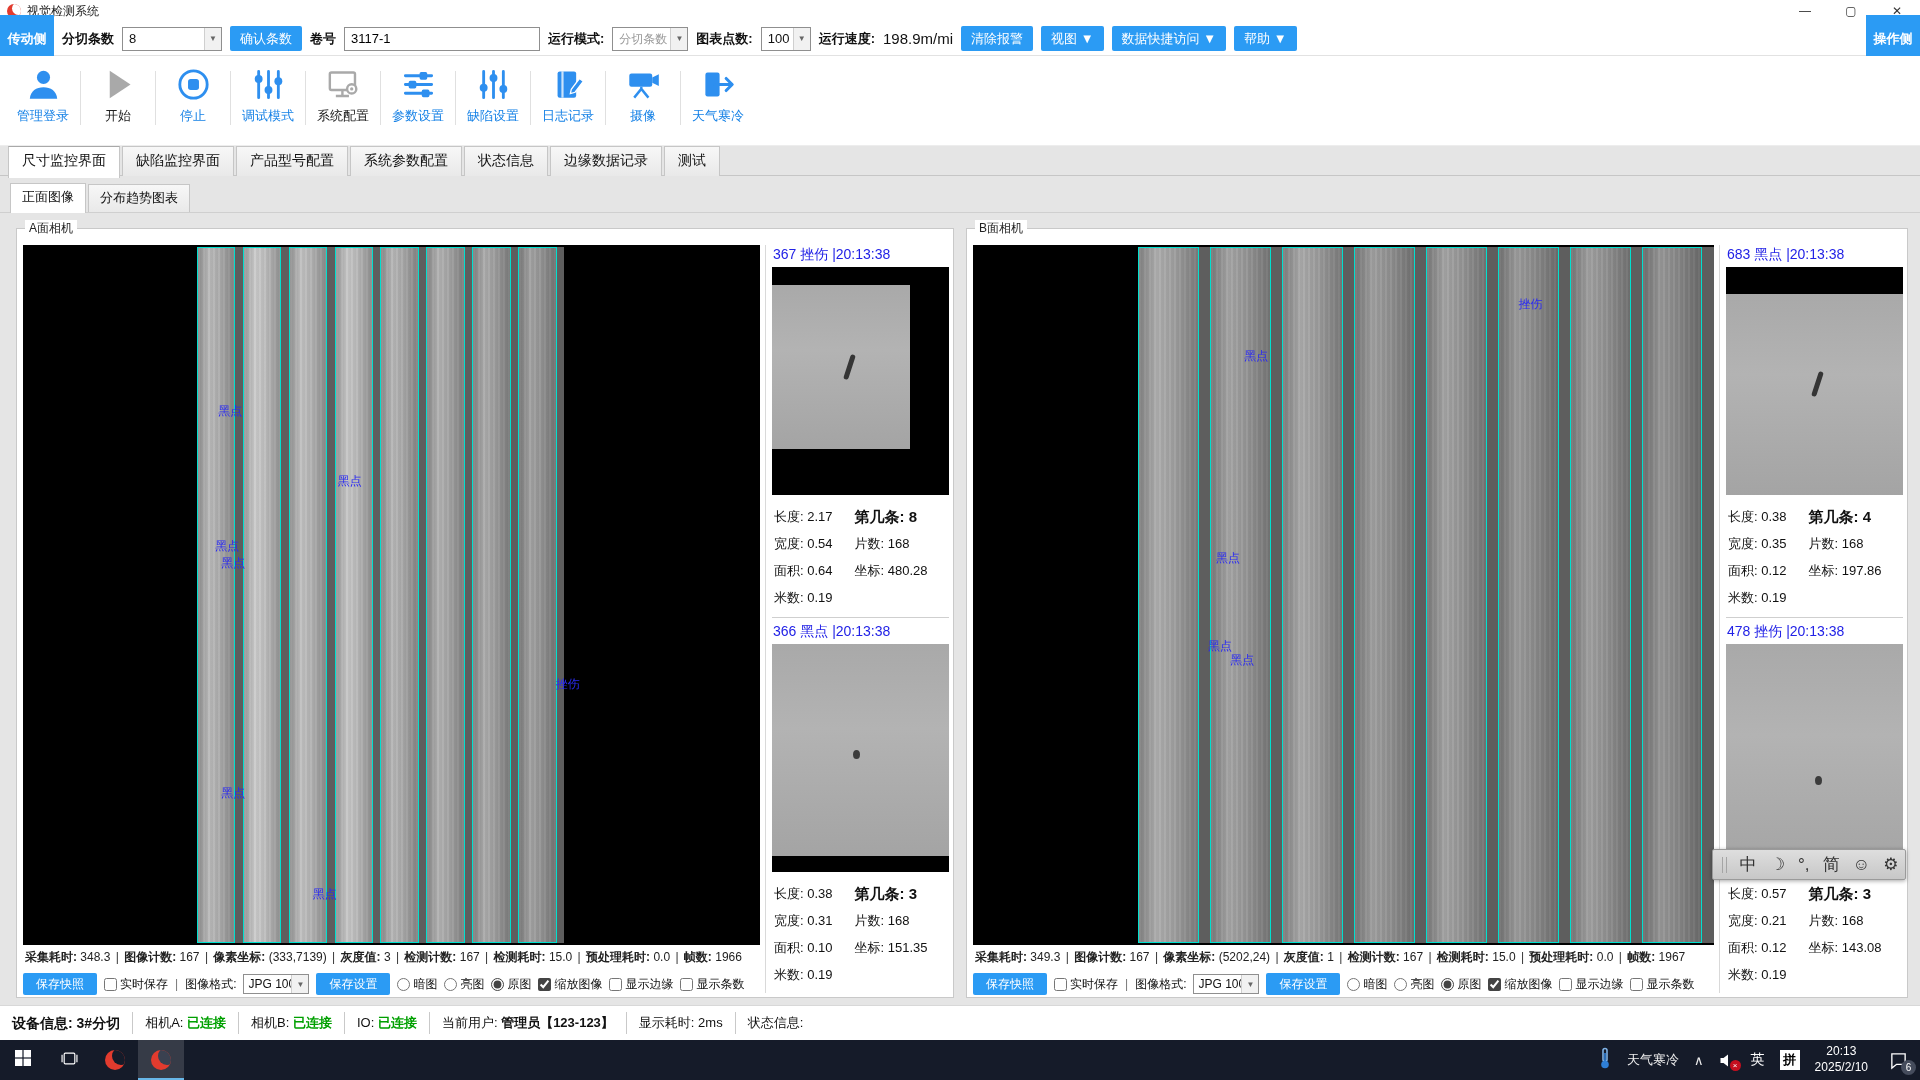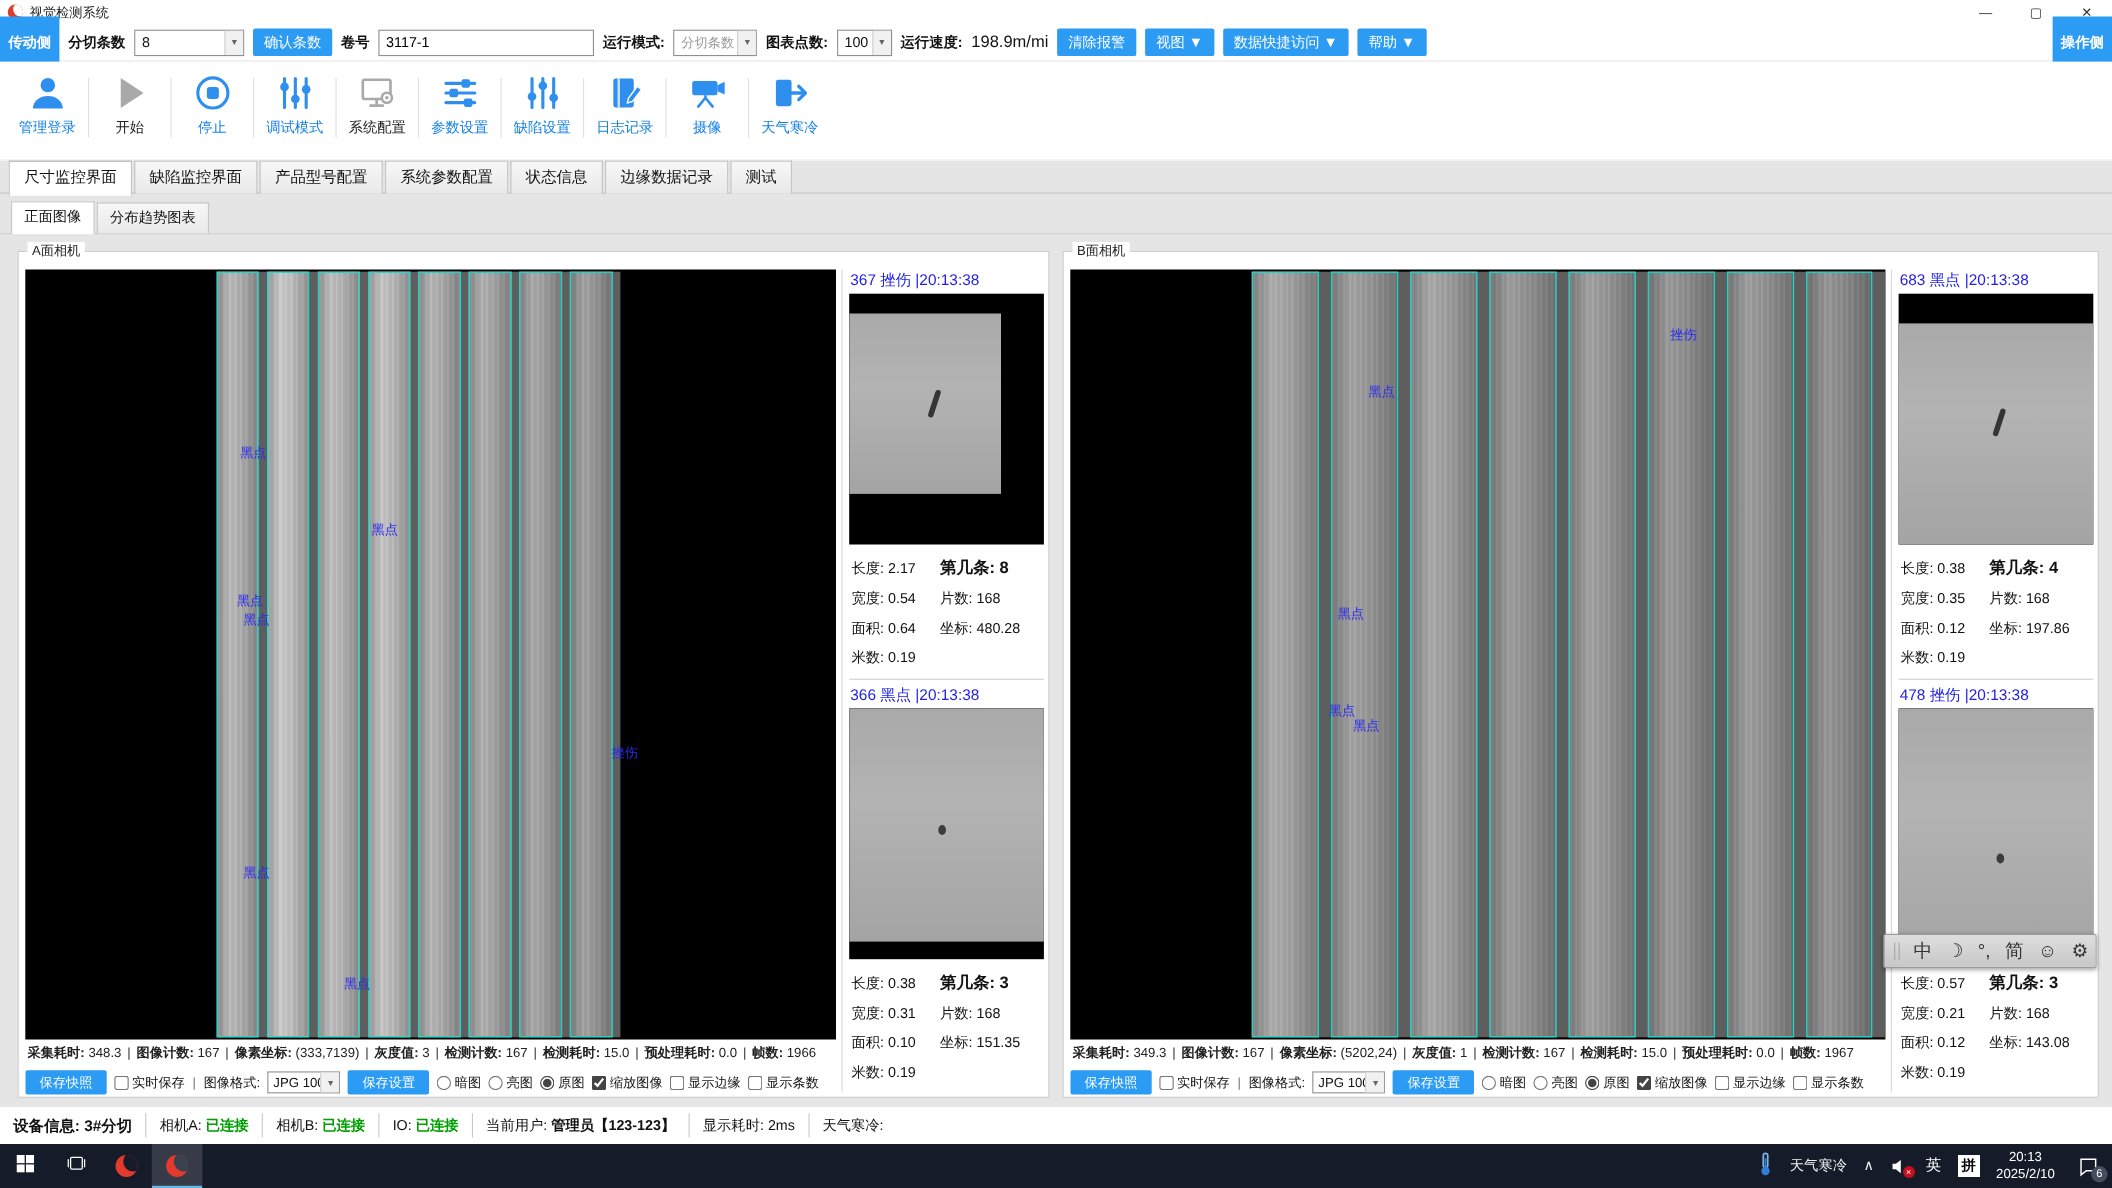--- a/index.html
+++ b/index.html
@@ -532,21 +532,21 @@
       <span class="imeitem">⚙</span>
     </div>
 
   <div id="statusbar">
       <div class="sbseg device"><span class="sbl">设备信息: </span><span class="sbv">3#分切</span></div>
       <div class="sbseg green"><span class="sbl">相机A: </span><span class="sbv">已连接</span></div>
       <div class="sbseg green"><span class="sbl">相机B: </span><span class="sbv">已连接</span></div>
       <div class="sbseg green"><span class="sbl">IO: </span><span class="sbv">已连接</span></div>
       <div class="sbseg user"><span class="sbl">当前用户: </span><span class="sbv">管理员【123-123】</span></div>
       <div class="sbseg normal"><span class="sbl">显示耗时: </span><span class="sbv">2ms</span></div>
-      <div class="sbseg normal"><span class="sbl">天气寒冷: </span><span class="sbv"></span></div>
+      <div class="sbseg normal"><span class="sbl">状态信息: </span><span class="sbv"></span></div>
     </div>
 
   <div id="taskbar">
     <div class="tbtn">
       <span><svg width="16" height="16" viewBox="0 0 16 16" fill="#fff">
             <rect x="0" y="0" width="7.4" height="7.4"></rect>
             <rect x="8.6" y="0" width="7.4" height="7.4"></rect>
             <rect x="0" y="8.6" width="7.4" height="7.4"></rect>
             <rect x="8.6" y="8.6" width="7.4" height="7.4"></rect>
           </svg></span>

